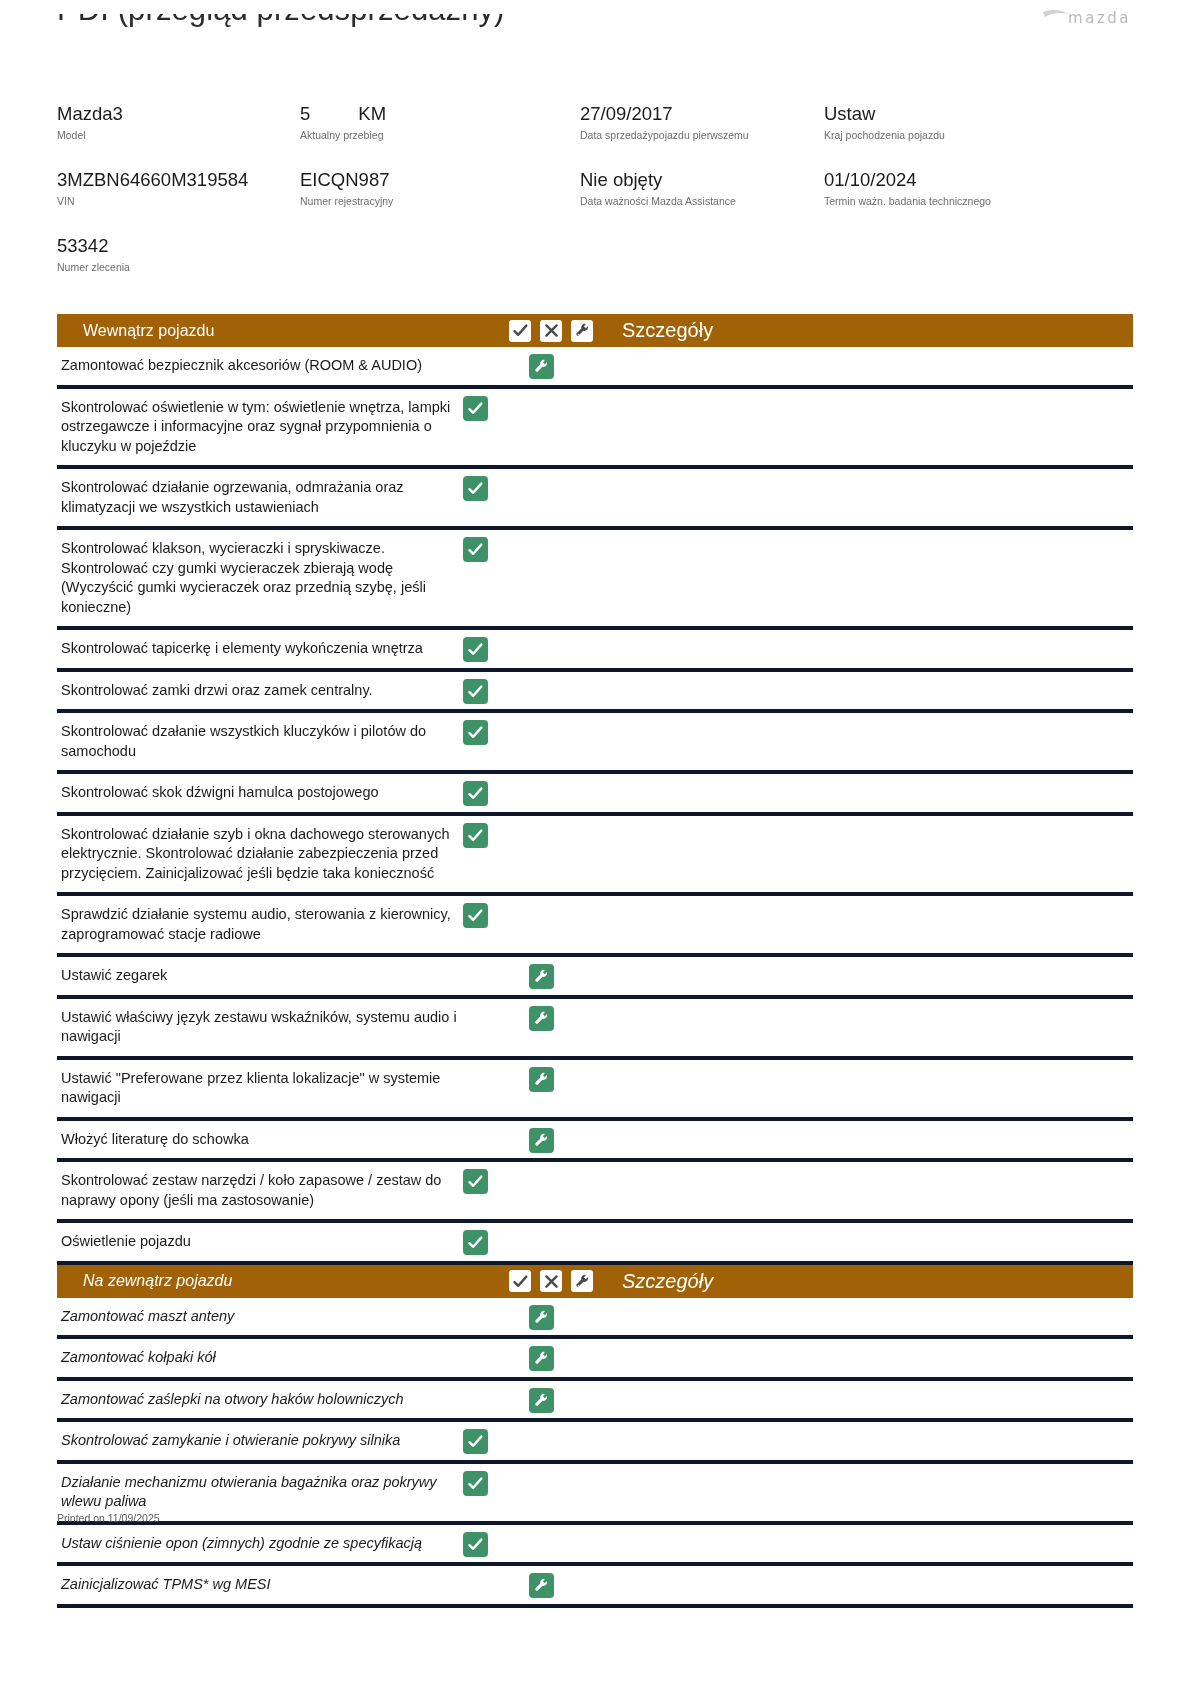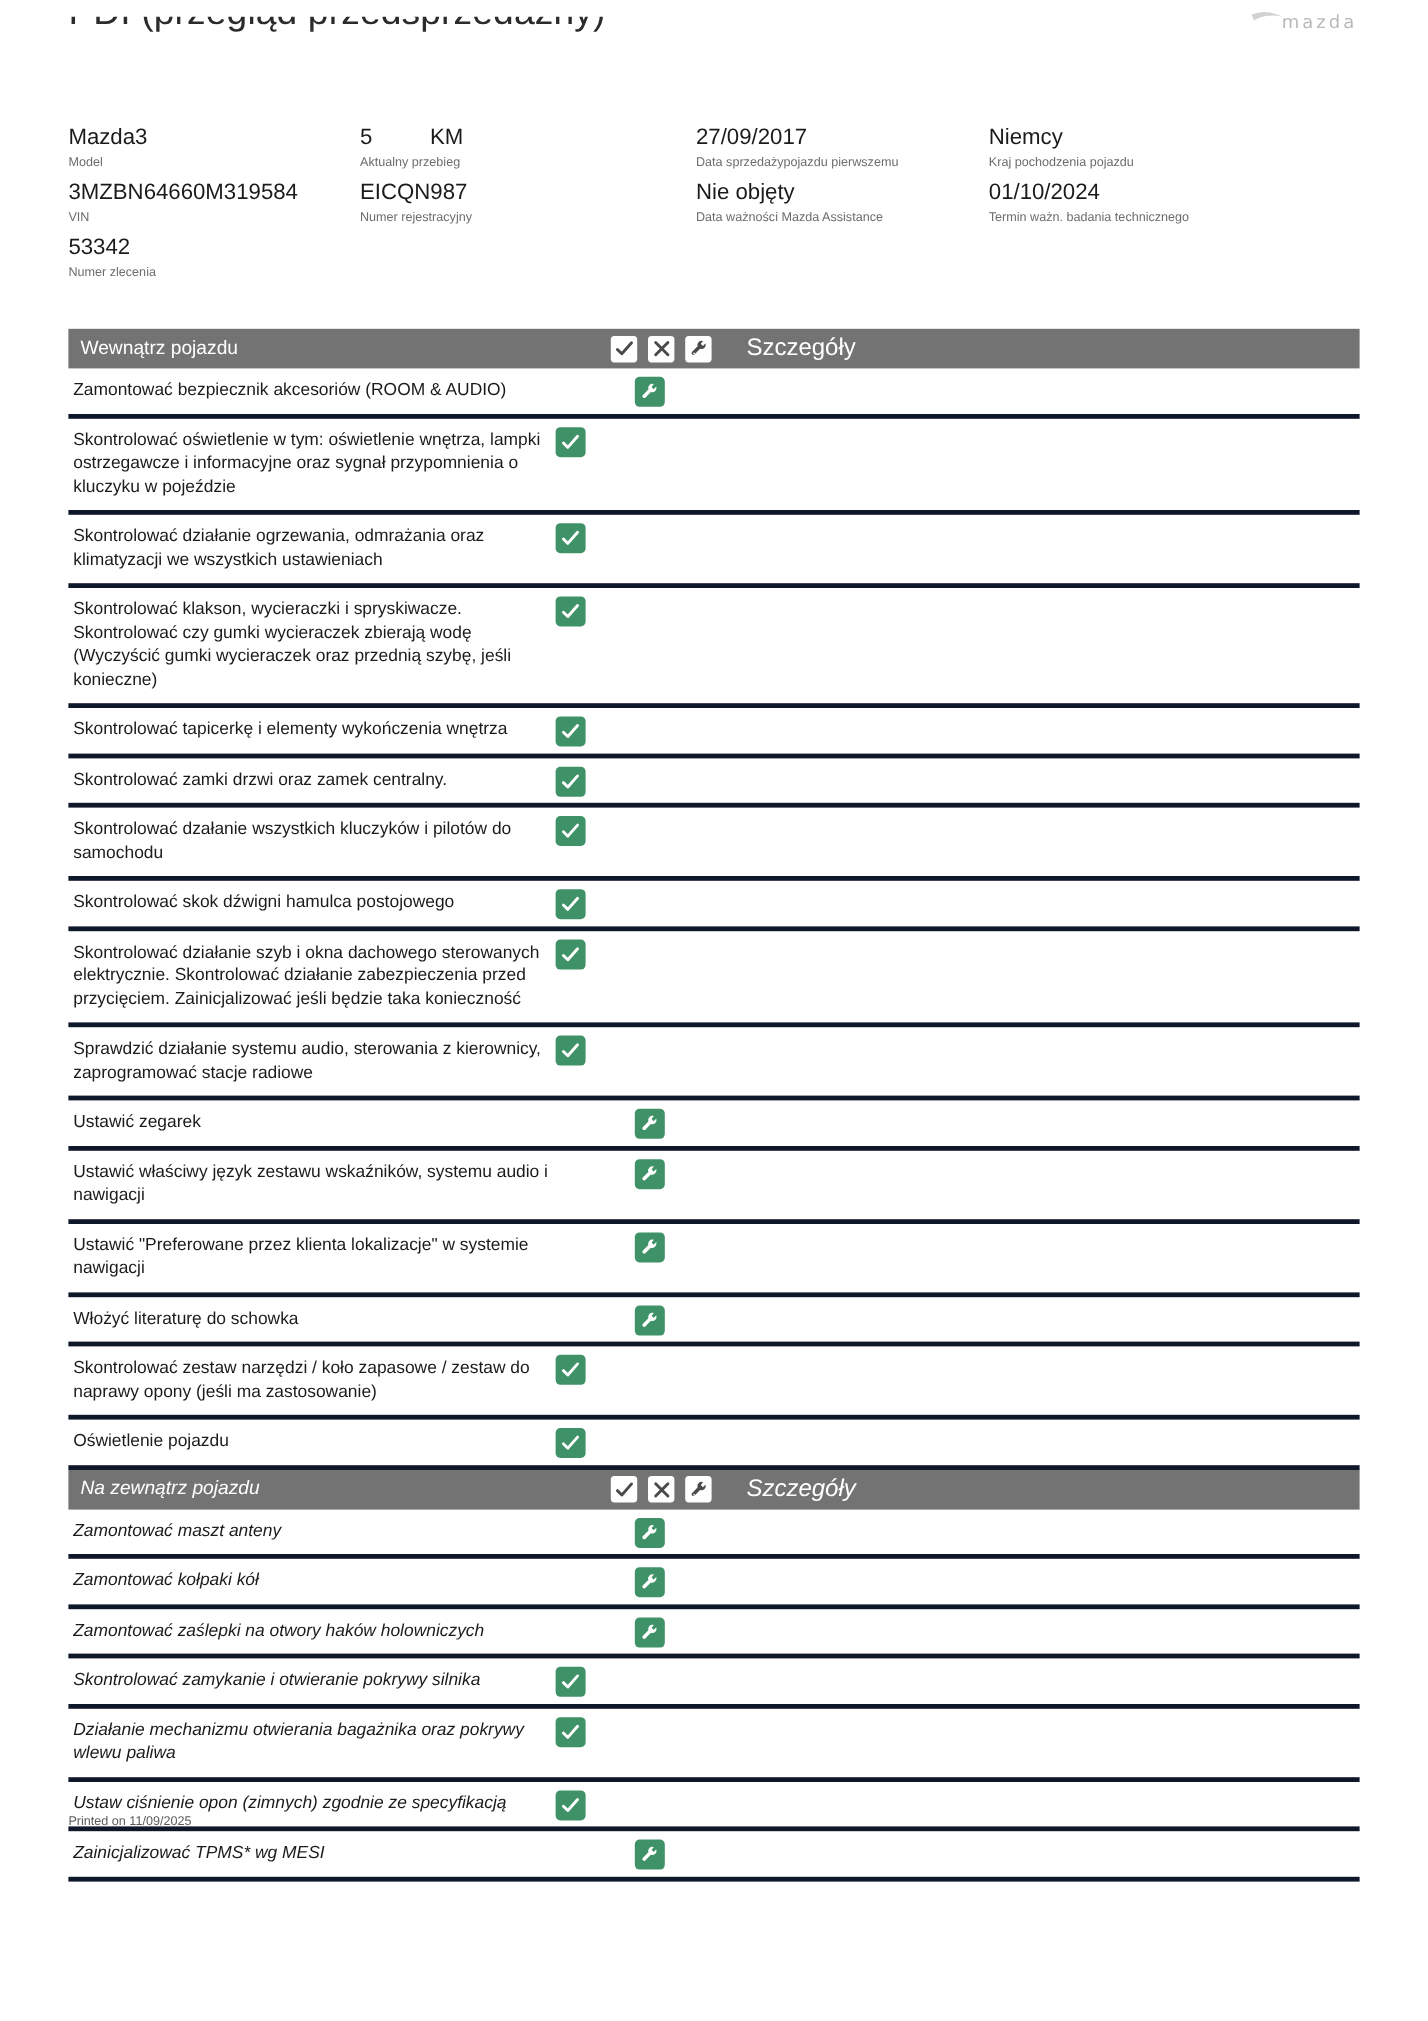--- a/index.html
+++ b/index.html
@@ -54,20 +54,21 @@
     letter-spacing: 3px;
     font-family: "DejaVu Sans", sans-serif;
     opacity: .75;
   }
 
   
   .meta {
     margin-top: 38px;
     display: grid;
     grid-template-columns: 243px 280px 244px 300px;
+    row-gap: 20px;
   }
   .meta-cell { min-height: 46px; }
   .meta-val {
     font-size: 18.5px;
     color: #1b1b1b;
     line-height: 24px;
     white-space: nowrap;
   }
   .meta-val .sub-unit {
     margin-left: 48px;
@@ -78,27 +79,27 @@
     margin-top: 3px;
     line-height: 13px;
   }
   .meta-cell.empty { visibility: hidden; }
 
   
   .section { margin-top: 34px; }
   .section + .section { margin-top: 0; font-style: italic; }
 
   .sec-head {
-    background: #737373;
+    background: #a16207;
     color: #ffffff;
     height: 33px;
     display: flex;
     align-items: center;
     position: relative;
-    padding-left: 10px;
+    padding-left: 26px;
     box-sizing: border-box;
   }
   .sec-head .sec-title {
     font-size: 16px;
     font-weight: 400;
   }
   .sec-head .head-icons {
     position: absolute;
     left: 452px;
     top: 0;
@@ -189,21 +190,21 @@
     </div>
     <div class="meta-cell">
       <div class="meta-val"><span>5</span><span class="sub-unit">KM</span></div>
       <div class="meta-lbl">Aktualny przebieg</div>
     </div>
     <div class="meta-cell">
       <div class="meta-val">27/09/2017</div>
       <div class="meta-lbl">Data sprzedażypojazdu pierwszemu</div>
     </div>
     <div class="meta-cell">
-      <div class="meta-val">Niemcy</div>
+      <div class="meta-val">Ustaw</div>
       <div class="meta-lbl">Kraj pochodzenia pojazdu</div>
     </div>
 
     <div class="meta-cell">
       <div class="meta-val">3MZBN64660M319584</div>
       <div class="meta-lbl">VIN</div>
     </div>
     <div class="meta-cell">
       <div class="meta-val">EICQN987</div>
       <div class="meta-lbl">Numer rejestracyjny</div>

